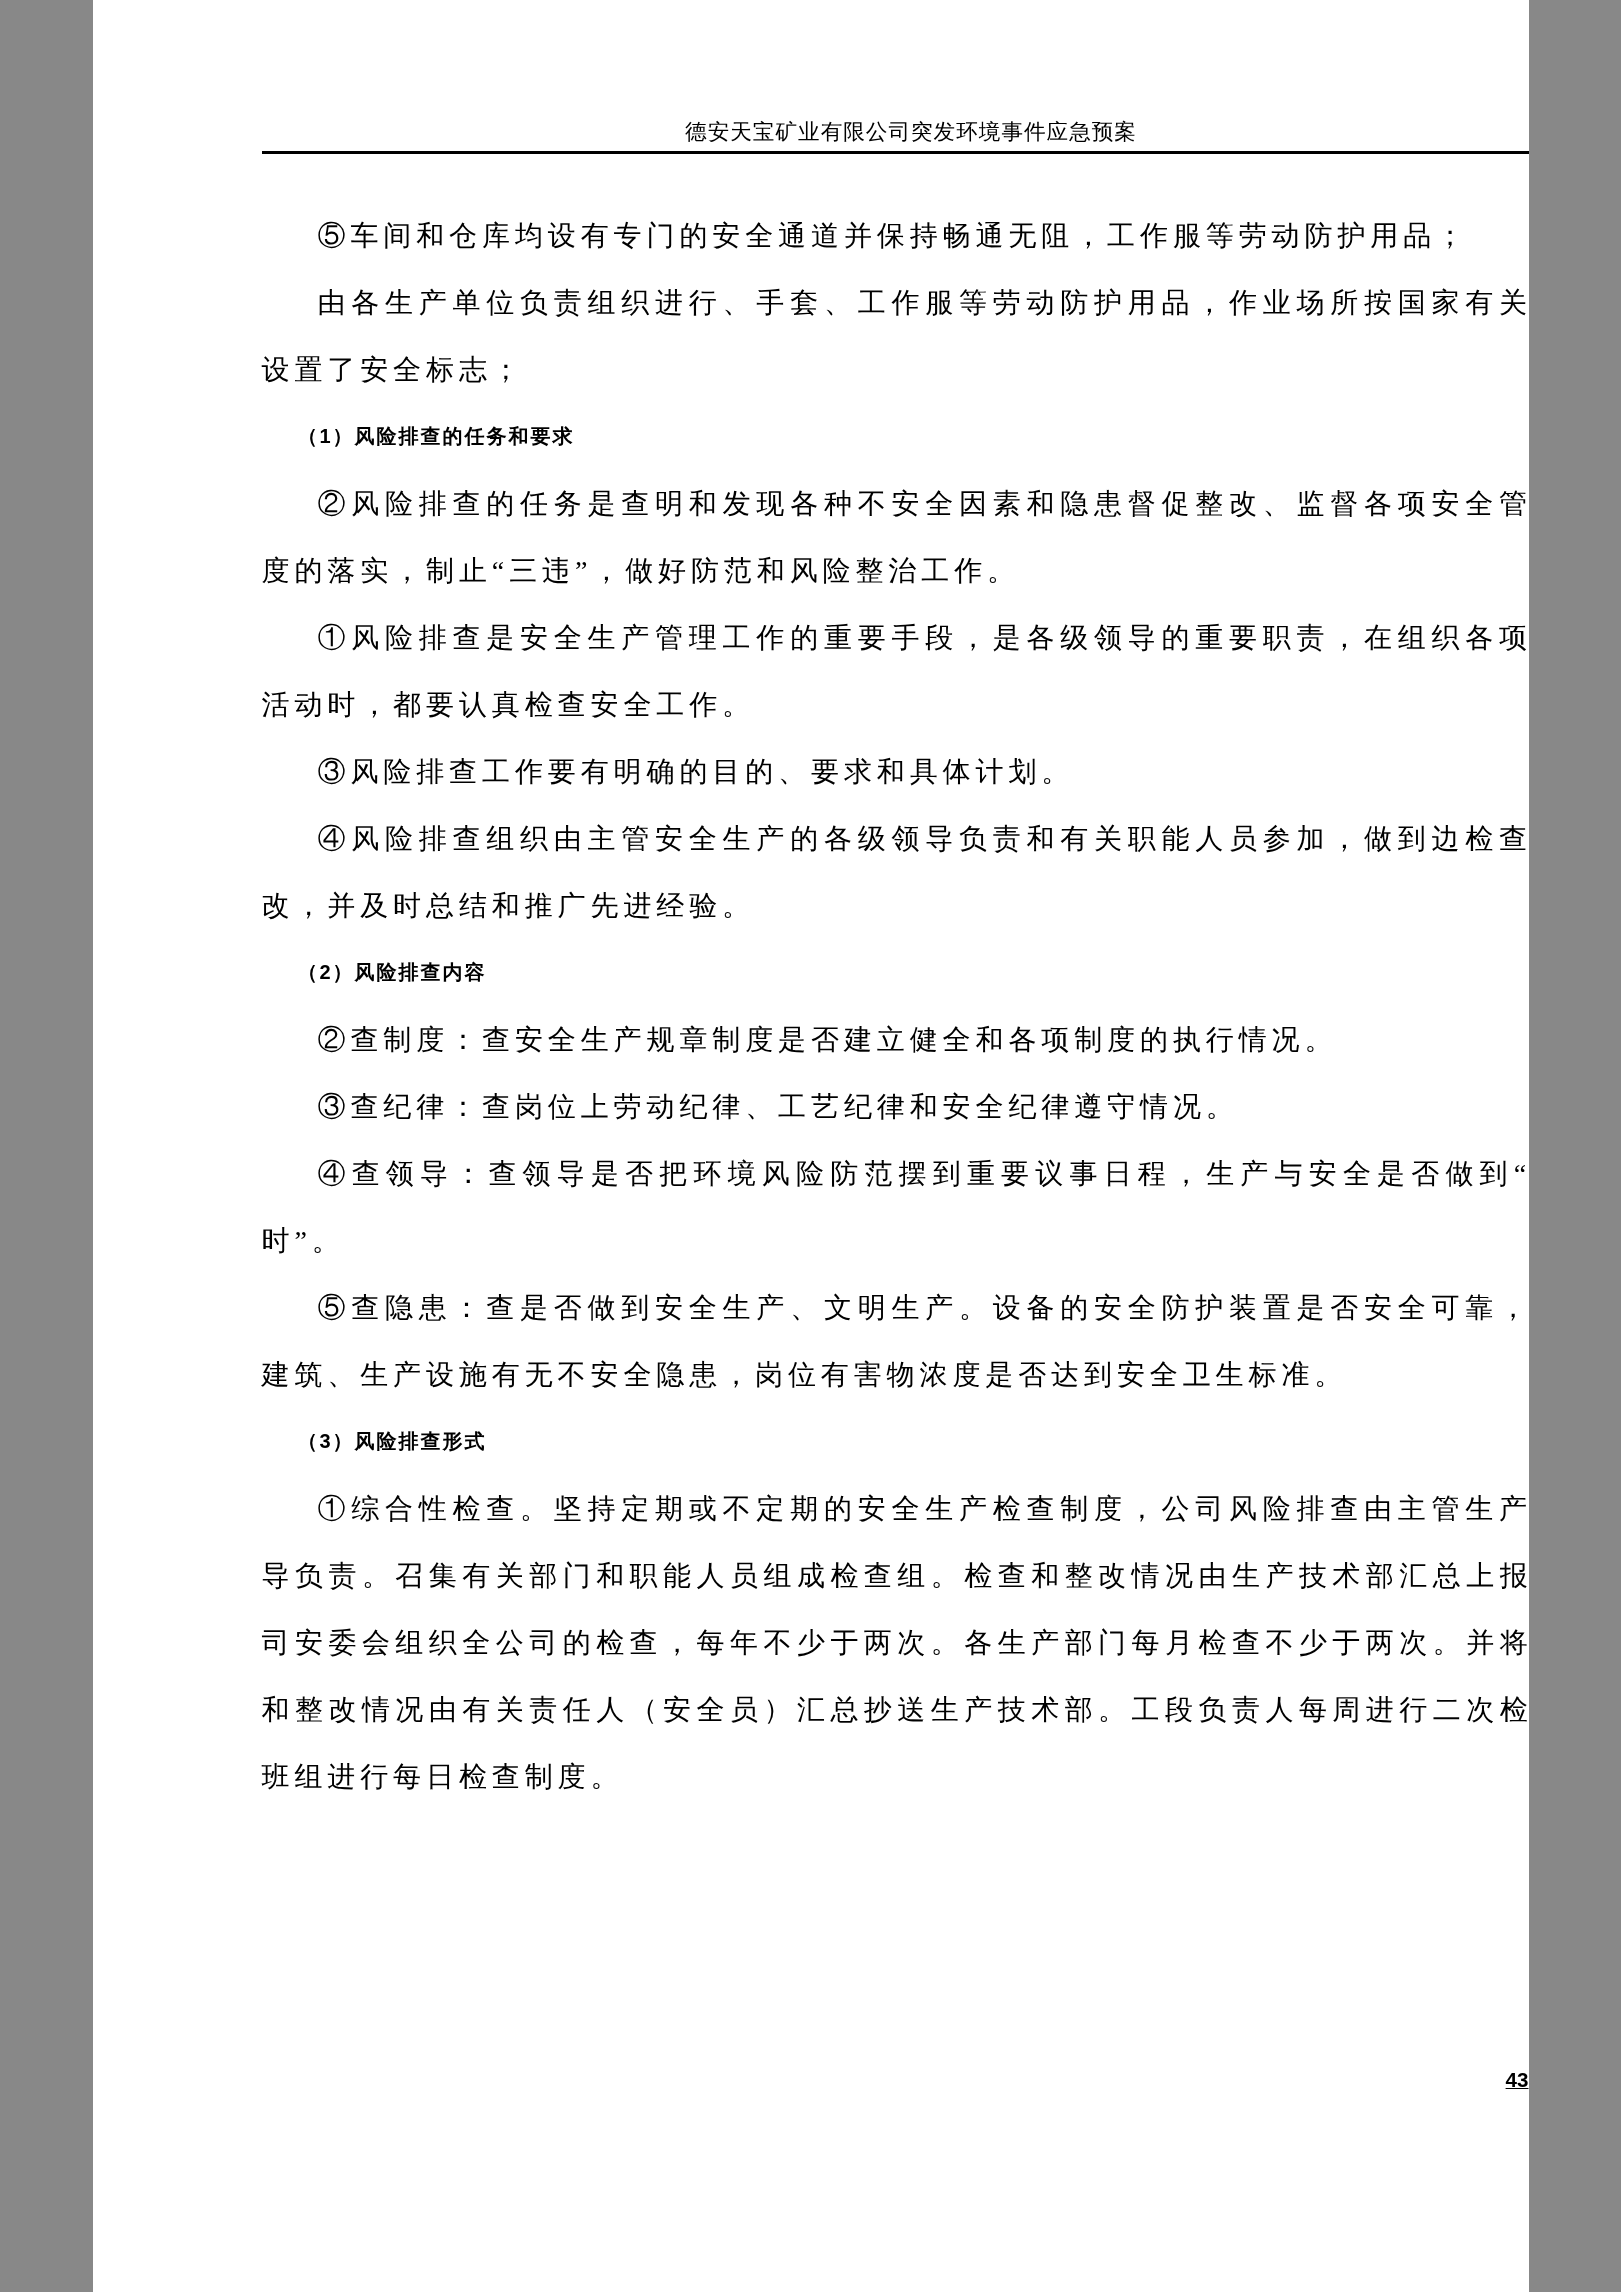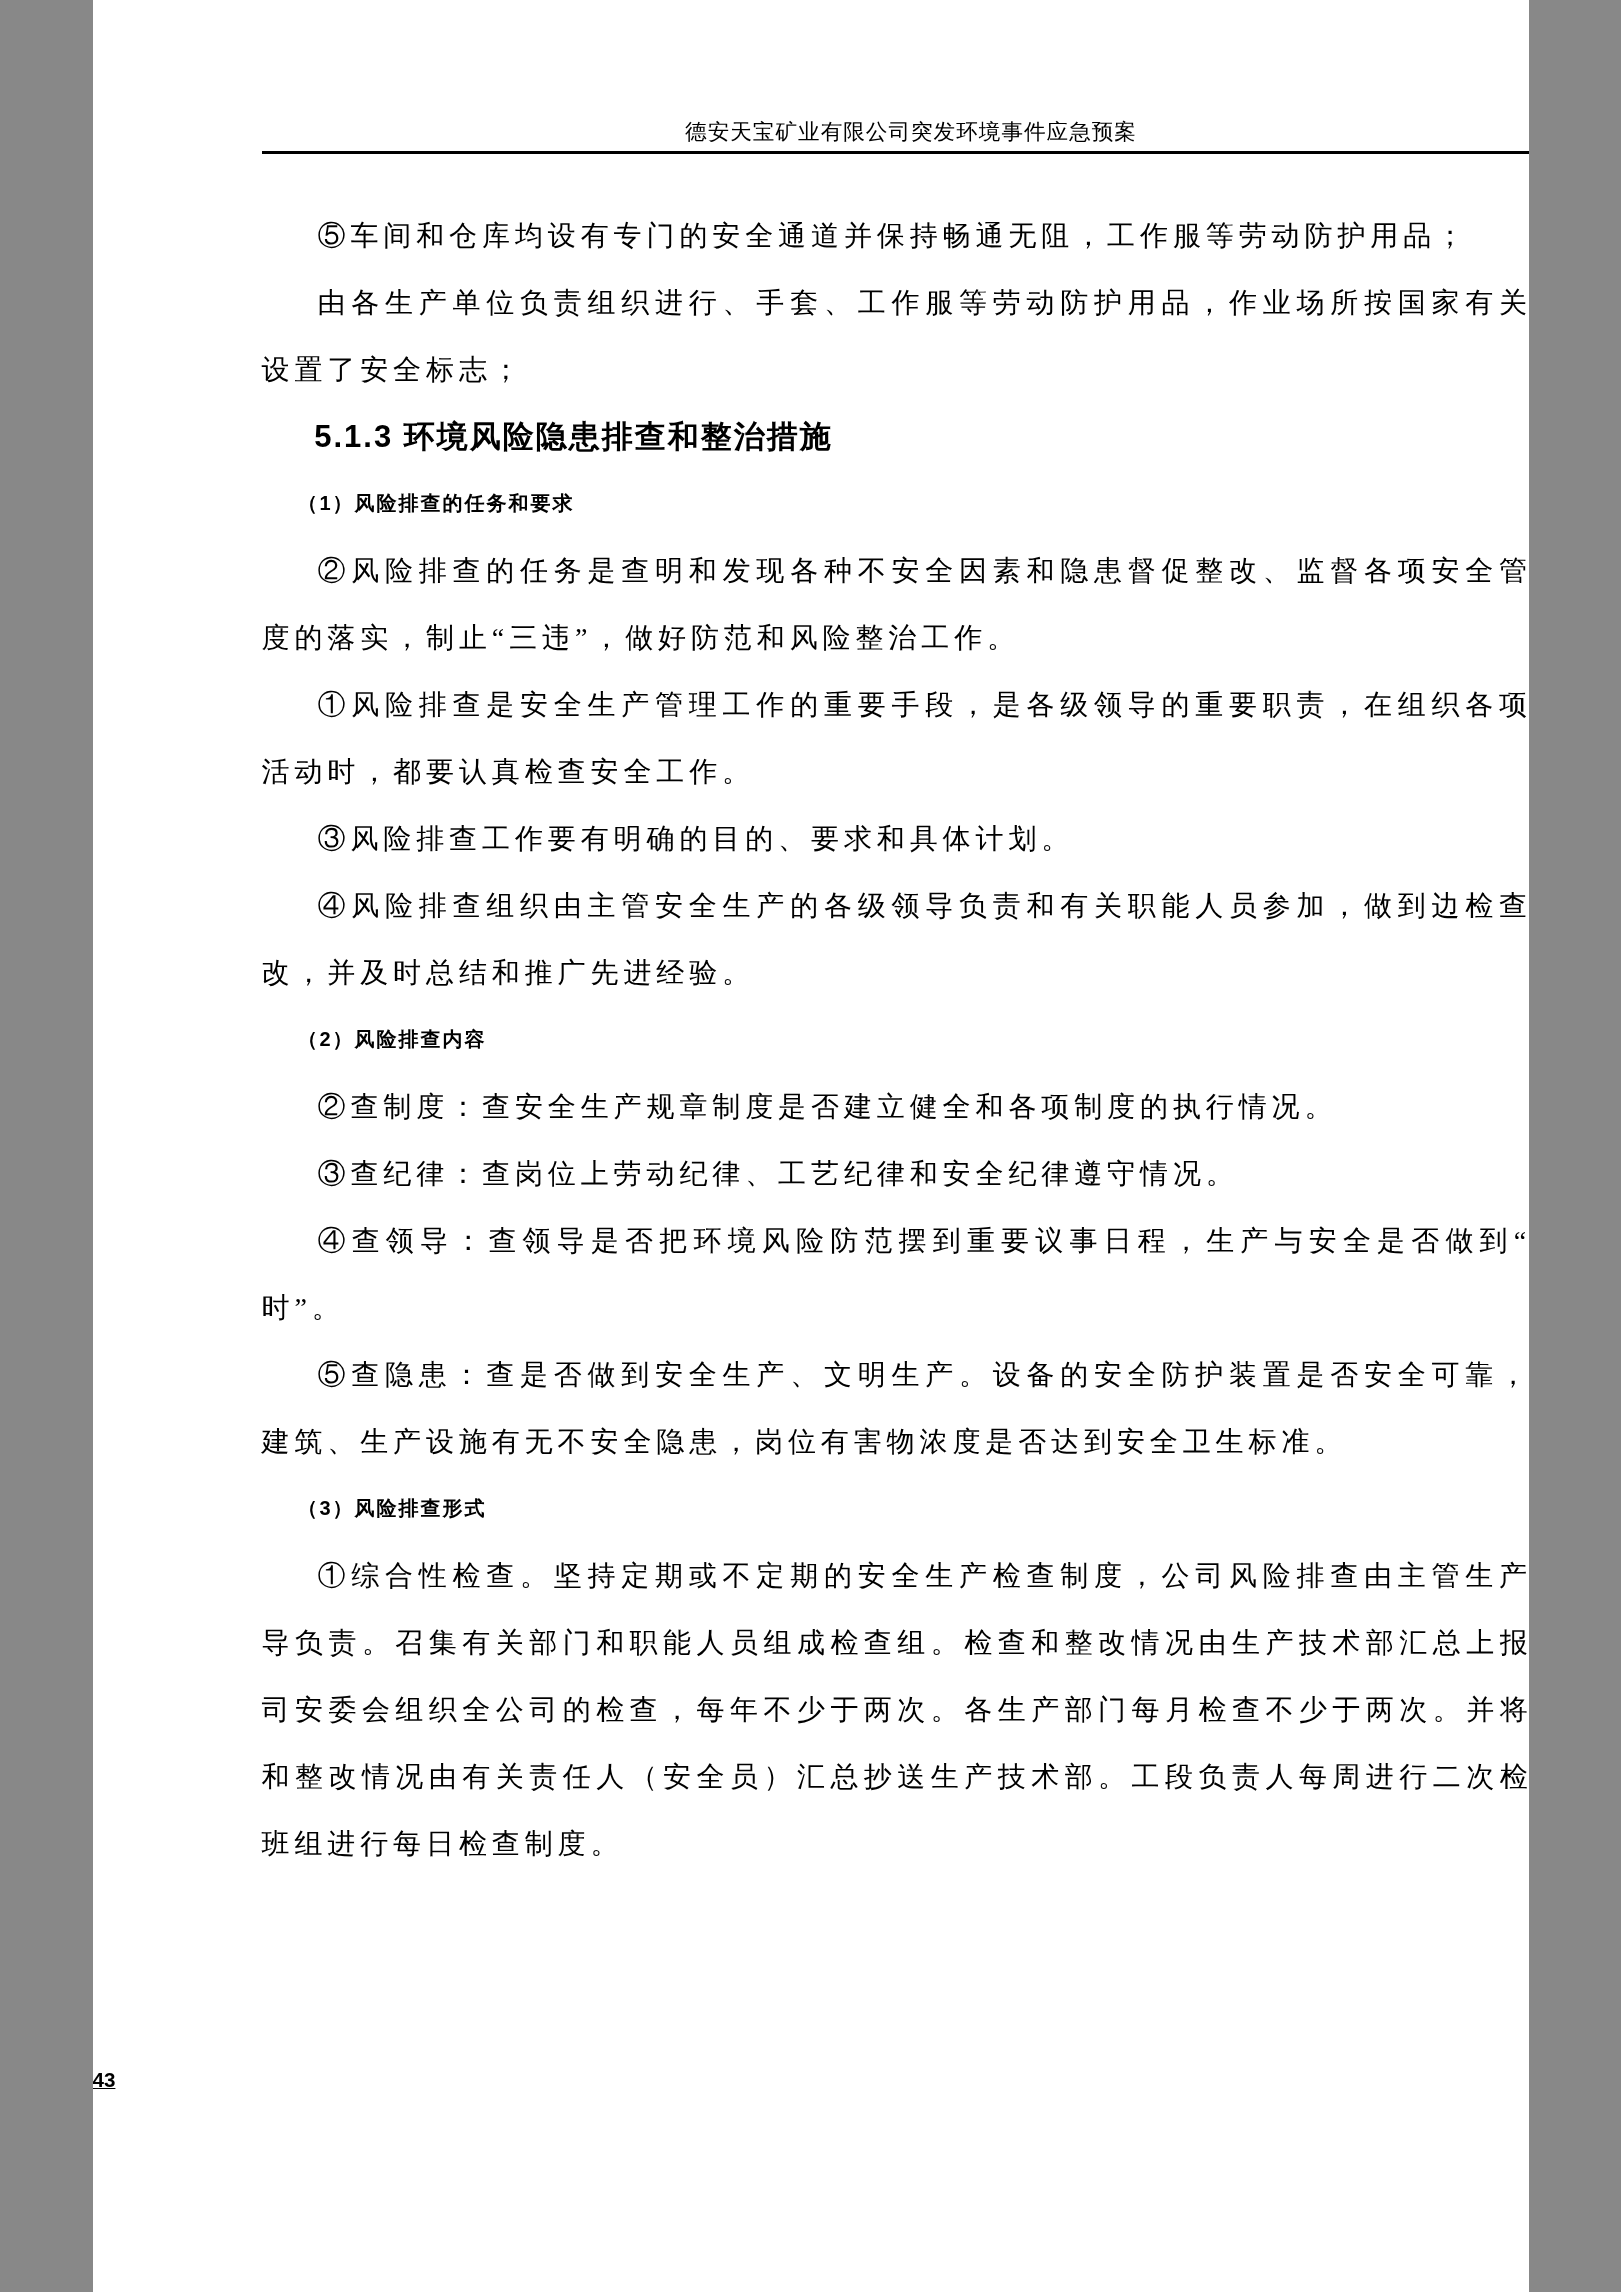--- a/index.html
+++ b/index.html
@@ -58,21 +58,21 @@
     letter-spacing: 2px;
     text-indent: 1.8em;
     font-weight: bold;
     font-family: "Liberation Sans", sans-serif;
   }
   .page-footer {
     position: absolute;
     top: 2068px;
     left: 0;
     width: 100%;
-    text-align: left;
+    text-align: right;
     text-decoration: underline;
   }
   .page-number {
     font-size: 20.6px;
     font-weight: bold;
     font-family: "Liberation Sans", sans-serif;
     color: #000000;
   }
 </style>
 </head>
@@ -80,21 +80,20 @@
 
 <div class="page">
 
   <header class="page-header">
     <div class="doc-title">德安天宝矿业有限公司突发环境事件应急预案</div>
   </header>
 
   <main class="page-body" id="paragraph-container">
       <p class="para-body">⑤车间和仓库均设有专门的安全通道并保持畅通无阻，工作服等劳动防护用品；</p>
       <p class="para-body">由各生产单位负责组织进行、手套、工作服等劳动防护用品，作业场所按国家有关规定设置了安全标志；</p>
-      <p class="para-heading1">5.1.3 环境风险隐患排查和整治措施</p>
       <p class="para-heading2">（1）风险排查的任务和要求</p>
       <p class="para-body">②风险排查的任务是查明和发现各种不安全因素和隐患督促整改、监督各项安全管理制度的落实，制止“三违”，做好防范和风险整治工作。</p>
       <p class="para-body">①风险排查是安全生产管理工作的重要手段，是各级领导的重要职责，在组织各项生产活动时，都要认真检查安全工作。</p>
       <p class="para-body">③风险排查工作要有明确的目的、要求和具体计划。</p>
       <p class="para-body">④风险排查组织由主管安全生产的各级领导负责和有关职能人员参加，做到边检查边整改，并及时总结和推广先进经验。</p>
       <p class="para-heading2">（2）风险排查内容</p>
       <p class="para-body">②查制度：查安全生产规章制度是否建立健全和各项制度的执行情况。</p>
       <p class="para-body">③查纪律：查岗位上劳动纪律、工艺纪律和安全纪律遵守情况。</p>
       <p class="para-body">④查领导：查领导是否把环境风险防范摆到重要议事日程，生产与安全是否做到“三同时”。</p>
       <p class="para-body">⑤查隐患：查是否做到安全生产、文明生产。设备的安全防护装置是否安全可靠，厂房建筑、生产设施有无不安全隐患，岗位有害物浓度是否达到安全卫生标准。</p>

